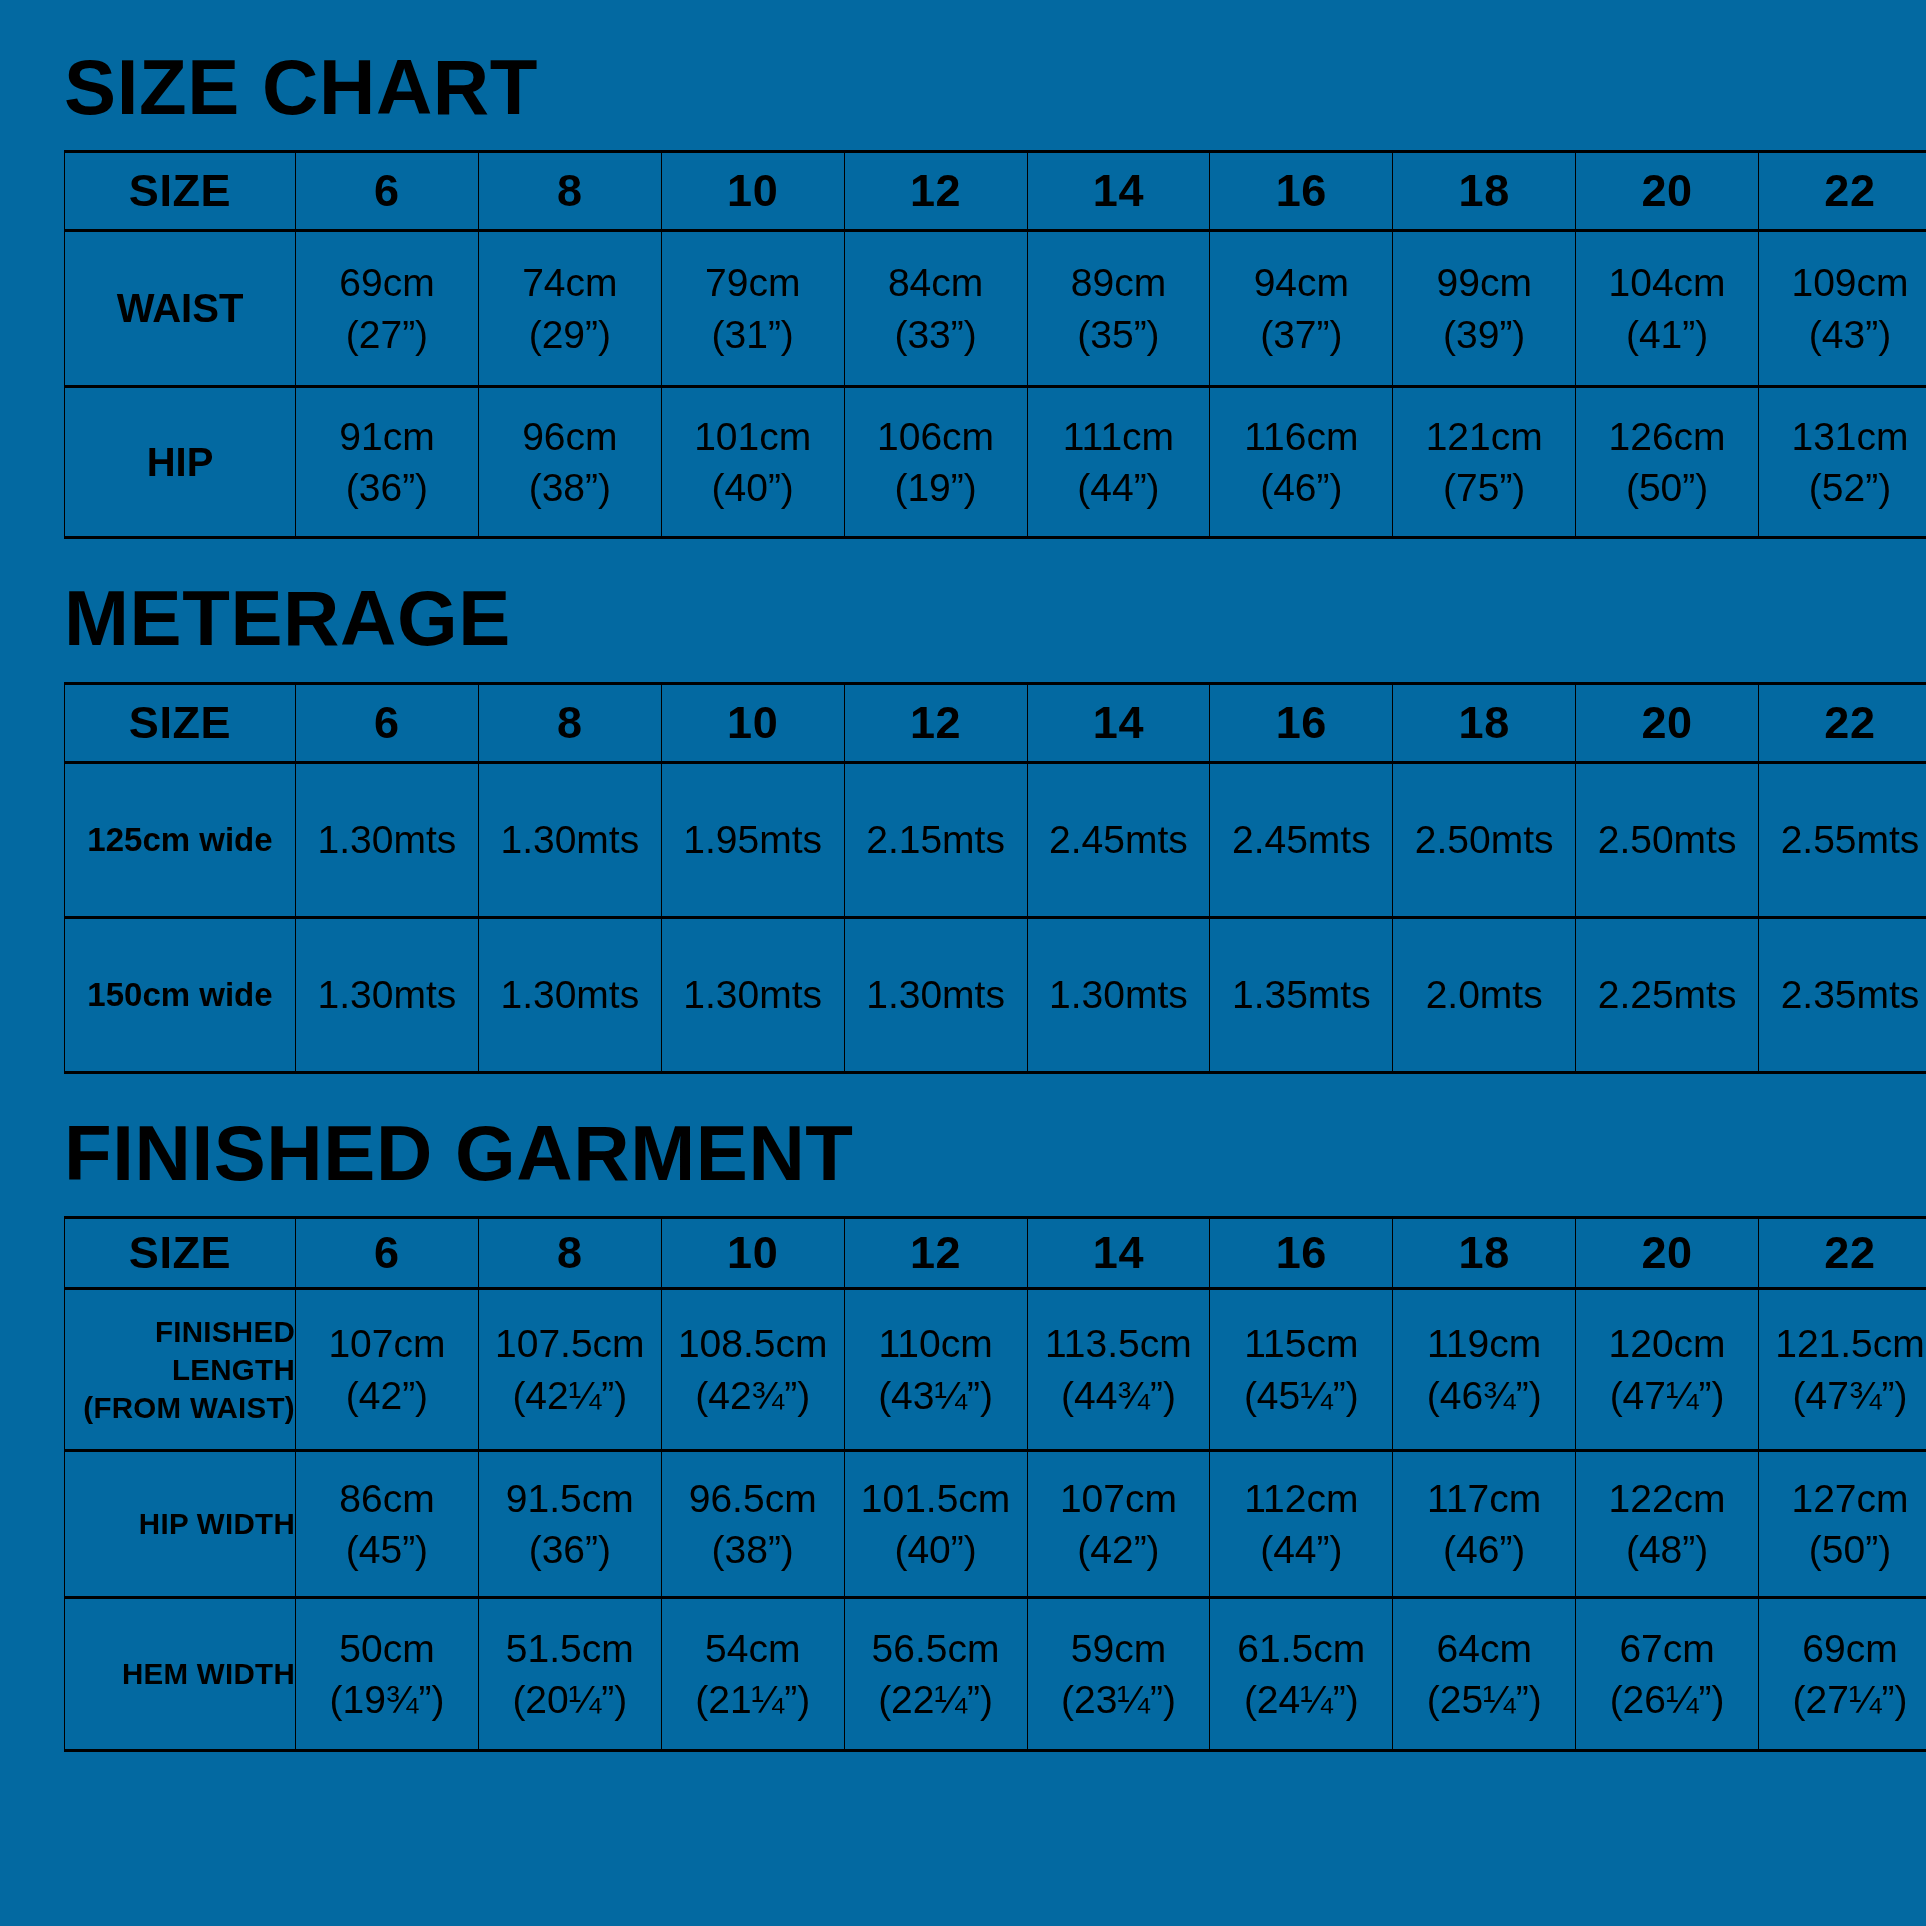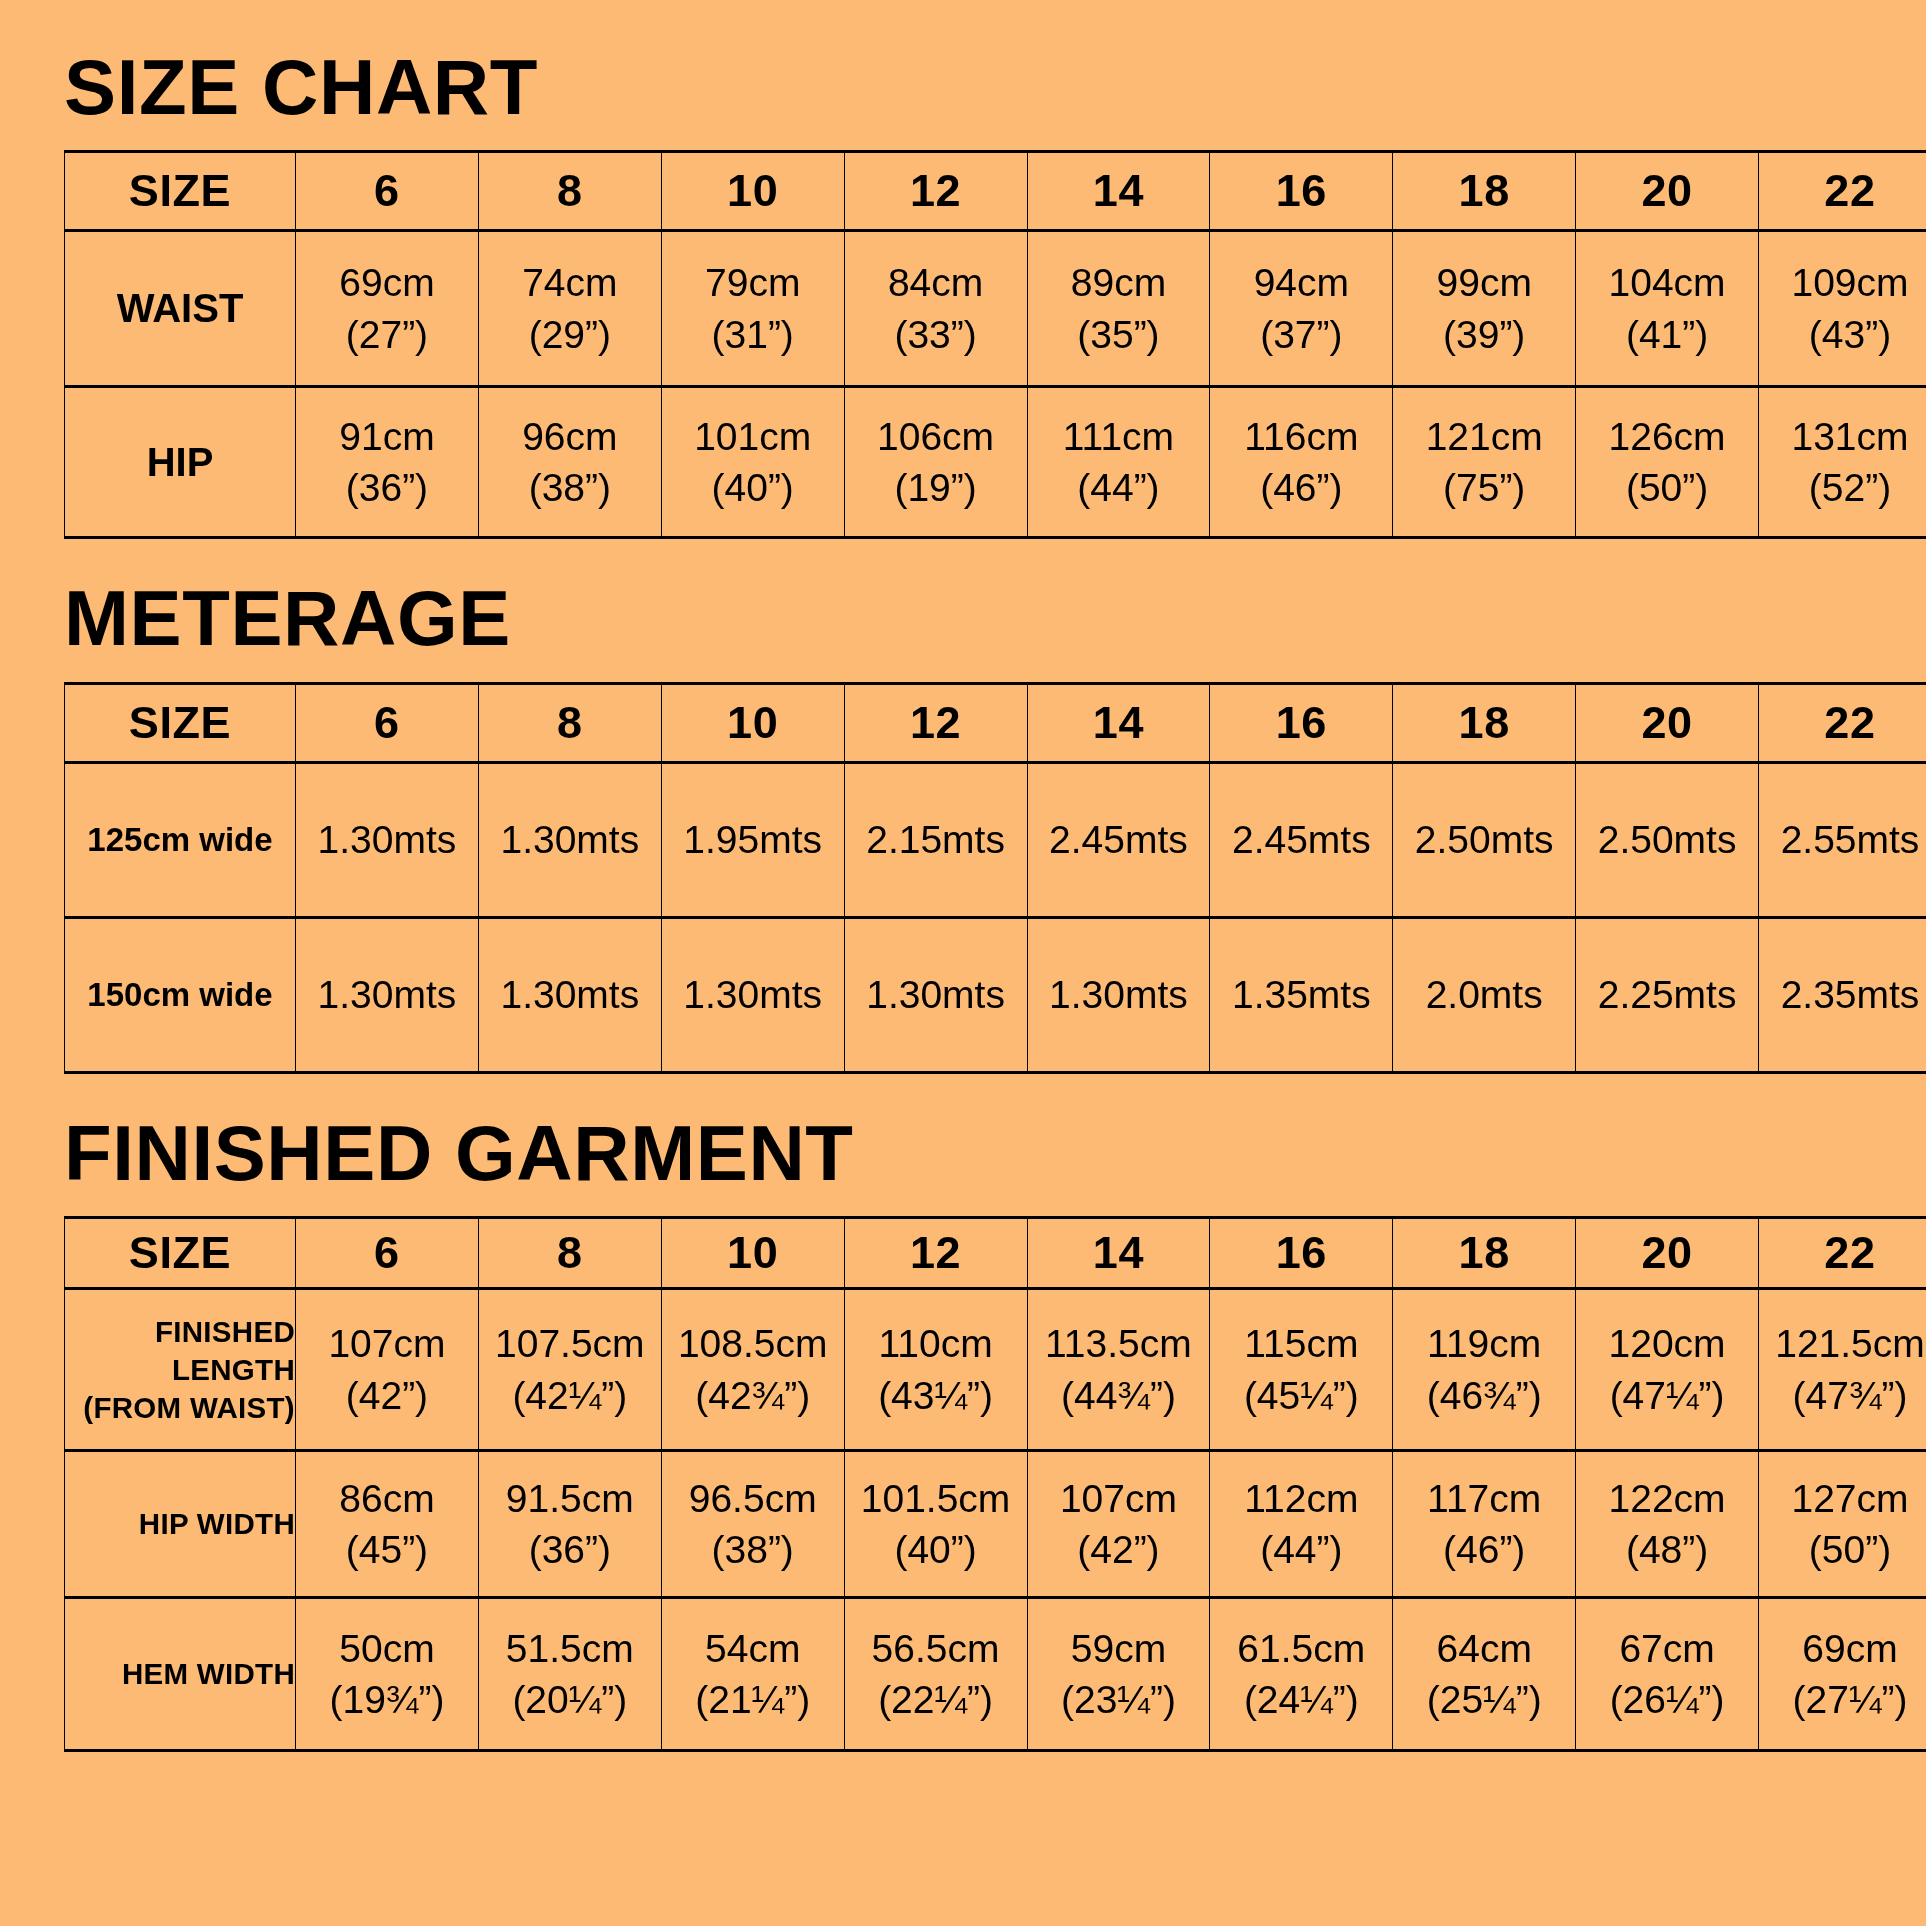--- a/index.html
+++ b/index.html
@@ -7,21 +7,21 @@
     width: 1926px; height: 1926px;
     color: #000000;
     font-family: "Liberation Sans", sans-serif;
     -webkit-font-smoothing: antialiased;
   }
   .page {
     box-sizing: border-box;
     width: 1926px; height: 1926px;
     padding: 35px 64px 0 64px;
     overflow: hidden;
-    background: #fdba74;
+    background: #0369a1;
   }
   .section-title {
     font-weight: 700;
     font-size: 78px;
     line-height: 1;
     letter-spacing: 0.6px;
     margin: 40px 0 24.4px 0;
   }
   section:first-of-type .section-title { margin-top: 13px; }
   table.grid {

